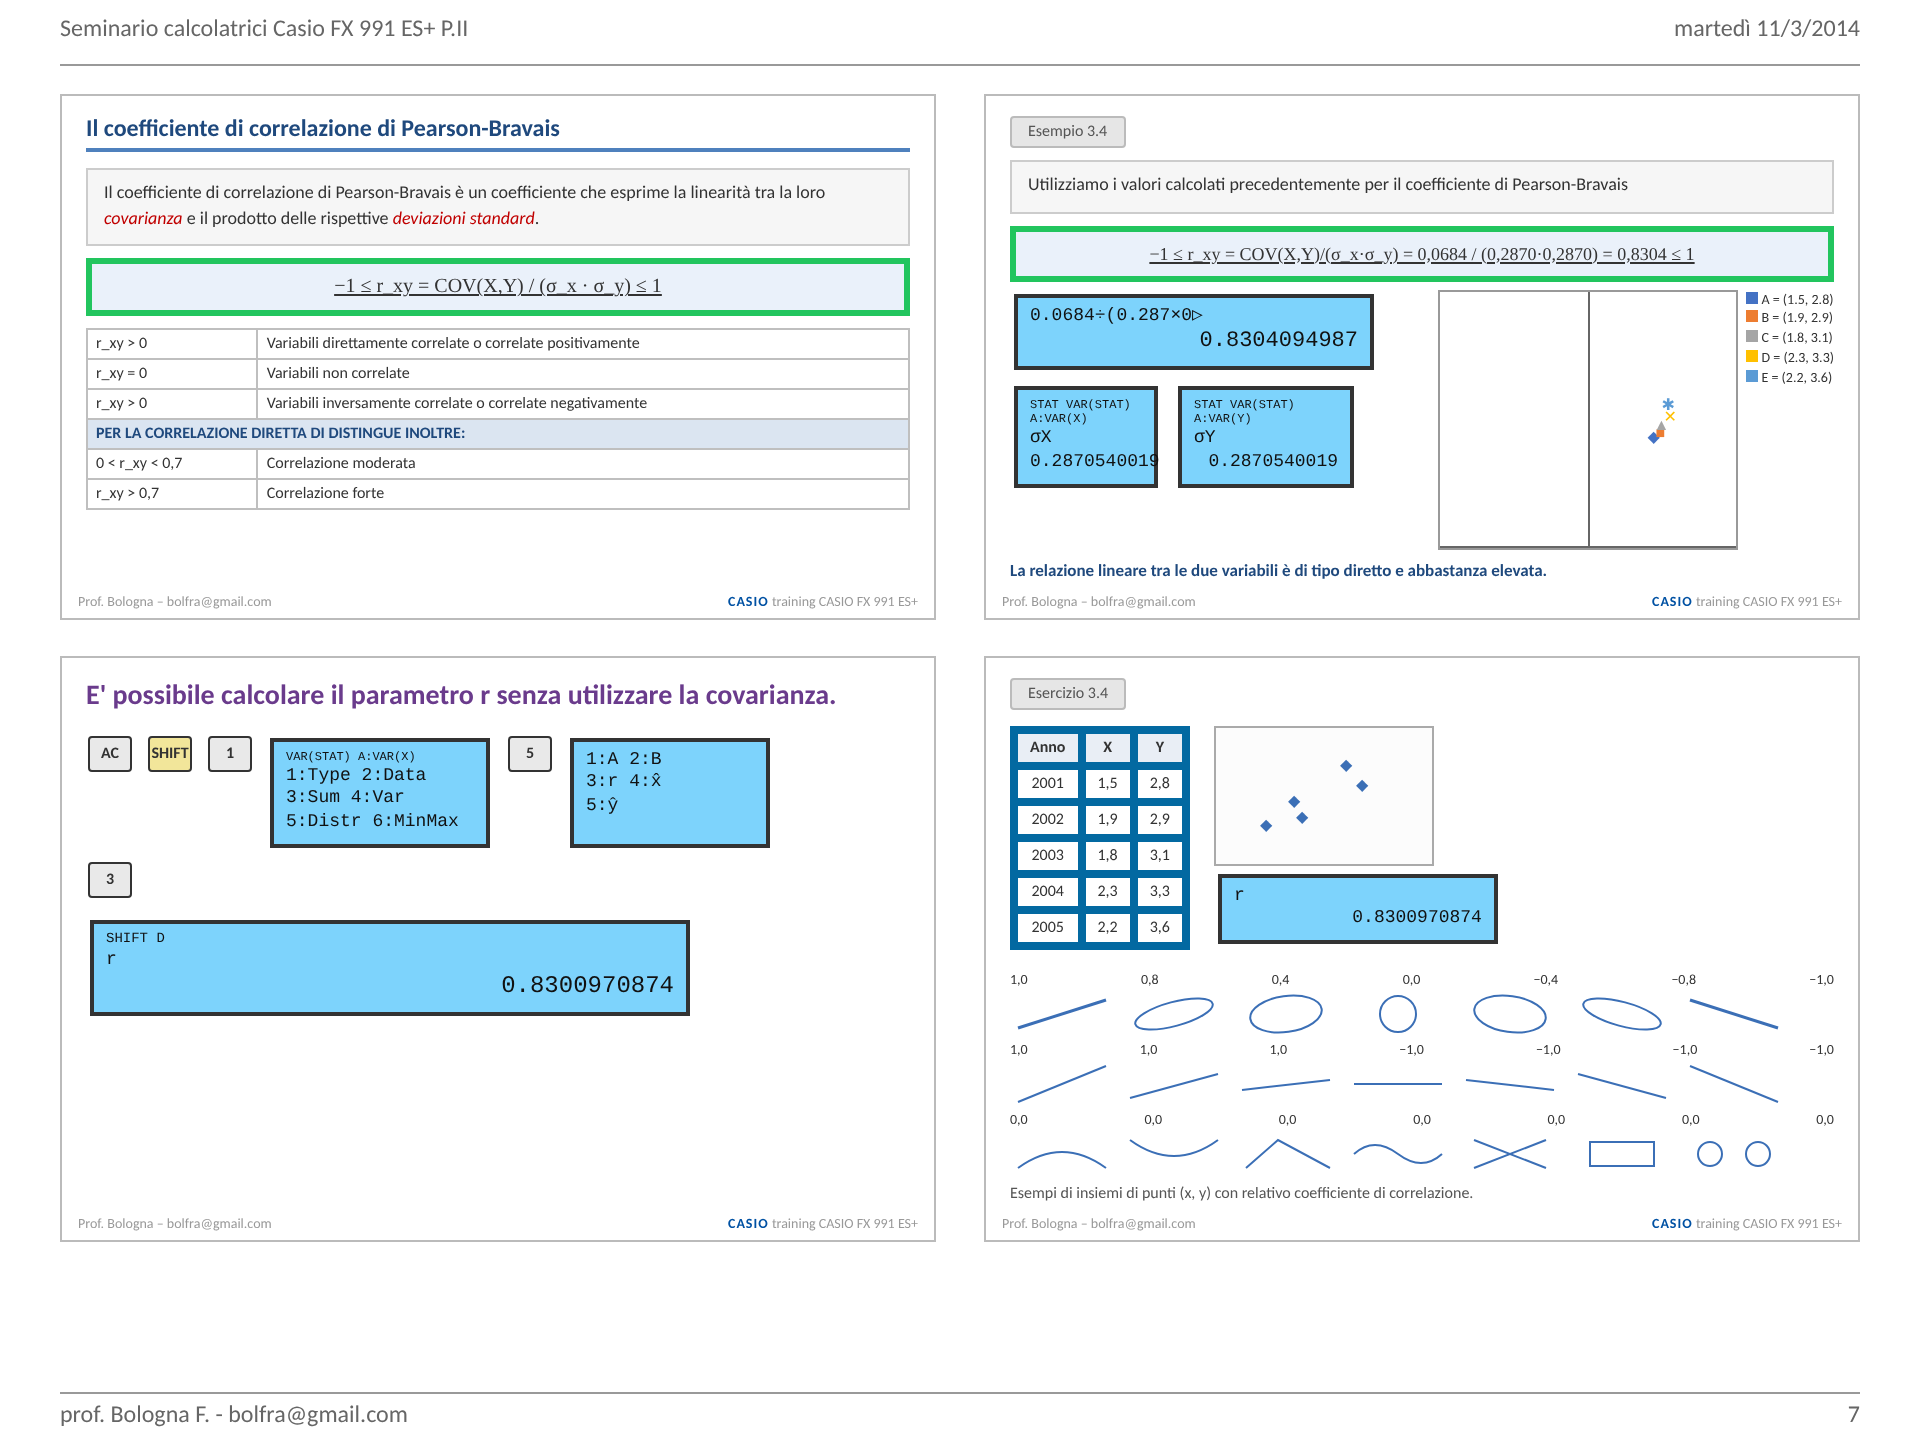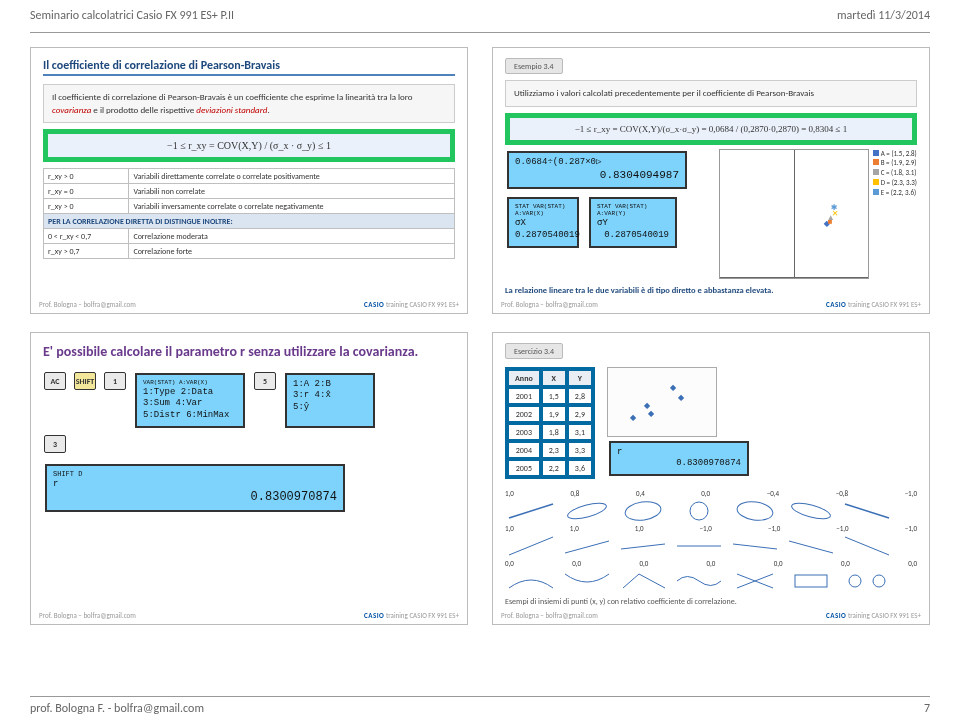--- a/index.html
+++ b/index.html
@@ -64,27 +64,28 @@
   .def-box {
     border: 1px solid #ccc;
     background: #f6f6f6;
     padding: 6px 8px;
     font-size: 9px;
     line-height: 1.4;
     margin-bottom: 6px;
   }
   .red { color: #c00000; font-style: italic; }
   .formula-box {
-    border: 5px solid #22c55e;
+    border: 3px solid #22c55e;
     background: #eaf1fa;
     text-align: center;
     padding: 6px 4px;
     font-size: 10px;
     margin: 4px auto;
     font-family: 'Cambria Math', serif;
+    text-decoration: underline;
   }
   table.mini {
     width: 100%;
     border-collapse: collapse;
     margin-top: 6px;
     font-size: 8px;
   }
   table.mini td, table.mini th {
     border: 1px solid #bfbfbf;
     padding: 2px 4px;
@@ -264,21 +265,21 @@
       <span class="btn-key">AC</span>
       <span class="btn-key shift">SHIFT</span>
       <span class="btn-key">1</span>
       <div class="calc-screen" style="width:110px">
         <div style="font-size:6px">VAR(STAT) A:VAR(X)</div>
         <div>1:Type  2:Data</div>
         <div>3:Sum   4:Var</div>
         <div>5:Distr 6:MinMax</div>
       </div>
       <span class="btn-key">5</span>
-      <div class="calc-screen" style="width:90px">
+      <div class="calc-screen" style="width:100px">
         <div>1:A   2:B</div>
         <div>3:r   4:x̂</div>
         <div>5:ŷ</div>
       </div>
     </div>
 
     <div class="calc-row">
       <span class="btn-key">3</span>
     </div>
 

